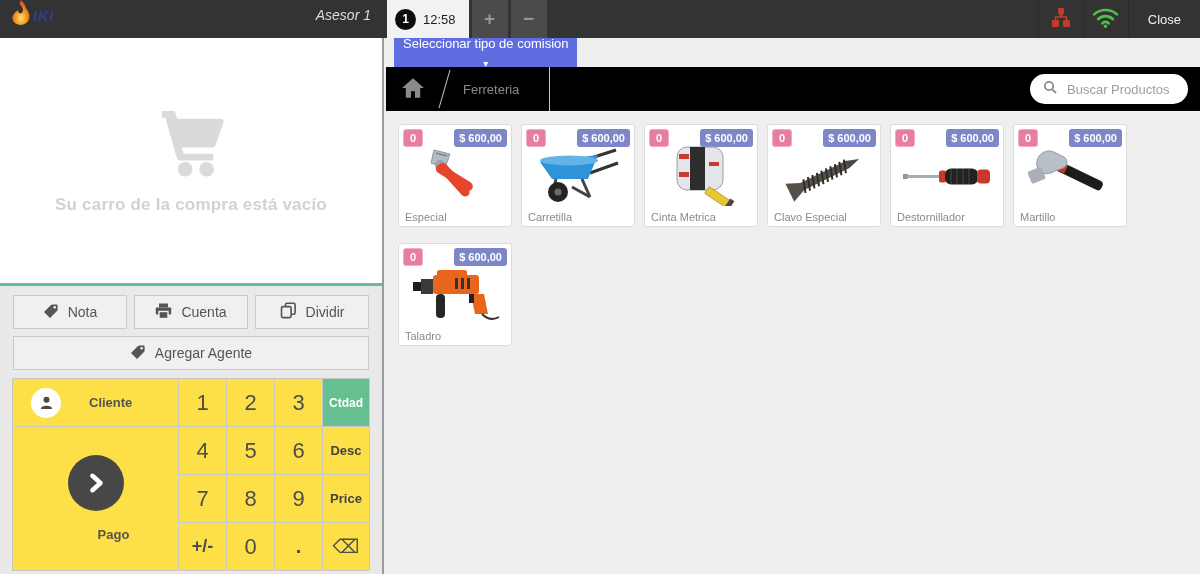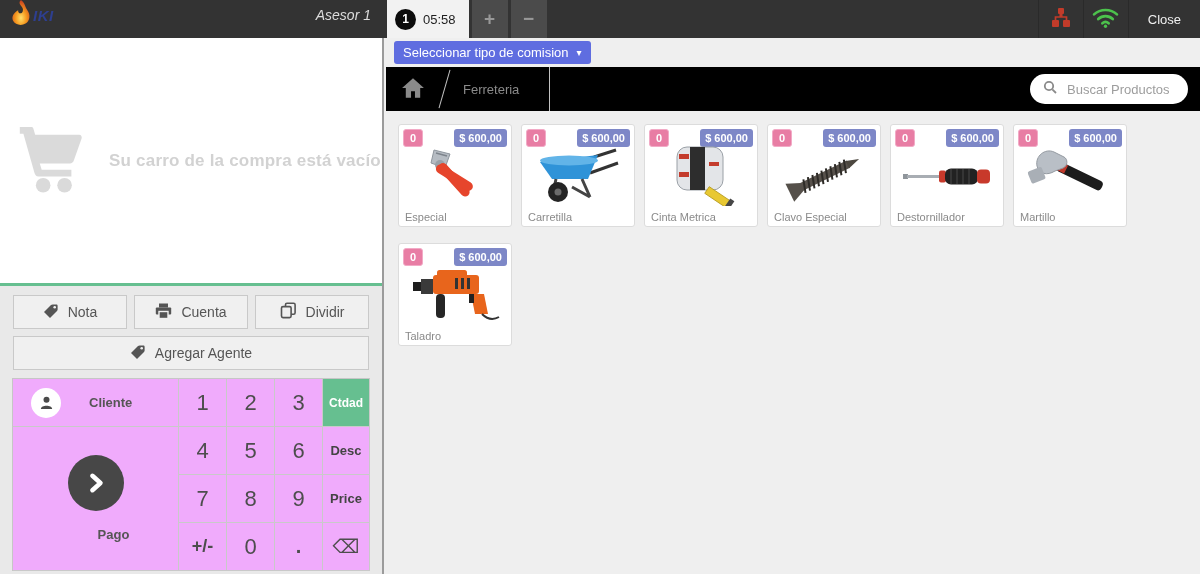--- a/index.html
+++ b/index.html
@@ -20,45 +20,45 @@
   .tab-active{background:#f2f2f2;display:flex;align-items:center;gap:7px;padding:0 13px 0 8px;}
   .tab-num{width:21px;height:21px;border-radius:50%;background:#0c0c0c;color:#fff;font-size:12px;font-weight:bold;display:flex;align-items:center;justify-content:center;}
   .tab-time{font-size:13px;color:#1e1e1e;}
   .tab-btn{width:36px;border:none;background:#4b4b4b;margin-left:3px;display:flex;align-items:center;justify-content:center;color:#989898;font-size:19px;font-weight:bold;padding:0;}
   .topbar-right{margin-left:auto;display:flex;align-items:stretch;}
   .top-icon-btn{width:45px;display:flex;align-items:center;justify-content:center;border-left:1px solid #2a2a2a;background:transparent;border-top:none;border-bottom:none;border-right:none;}
   .close-btn{color:#f0f0f0;font-size:13px;display:flex;align-items:center;padding:8px 19px;border-left:1px solid #2a2a2a;background:transparent;border-top:none;border-bottom:none;border-right:none;}
 
   
   .left-panel{position:absolute;top:38px;left:0;width:384px;bottom:0;background:#e9e9e9;border-right:2px solid #9b9b9b;box-sizing:border-box;}
-  .cart-area{height:245px;background:#fff;display:flex;align-items:center;justify-content:center;gap:12px;}
+  .cart-area{height:245px;background:#fff;display:flex;flex-direction:column;align-items:center;justify-content:center;gap:12px;}
   .cart-empty-text{font-size:17px;font-weight:bold;color:#d2d2d2;letter-spacing:.2px;}
   .green-divider{height:3px;background:var(--accent-green,#5cb98b);}
   .actions{padding:9px 13px 0;}
   .actions-row{display:flex;gap:7px;}
   .action-btn{flex:1;height:34px;background:#f0f0f0;border:1px solid #c9c9c9;border-radius:0;display:flex;align-items:center;justify-content:center;gap:9px;color:#555;font-size:14px;}
   .action-btn.full{margin-top:7px;width:100%;flex:none;}
-  .keypad{margin:8px 12px 0;display:grid;grid-template-columns:166px 48px 48px 48px 1fr;grid-template-rows:repeat(4,48px);background:#f0abfc;border-left:1px solid #c6c6c6;border-top:1px solid #c6c6c6;}
+  .keypad{margin:8px 12px 0;display:grid;grid-template-columns:166px 48px 48px 48px 1fr;grid-template-rows:repeat(4,48px);background:#fde047;border-left:1px solid #c6c6c6;border-top:1px solid #c6c6c6;}
   .kcell{border-right:1px solid #c9c9c9;border-bottom:1px solid #c9c9c9;display:flex;align-items:center;justify-content:center;font-size:22px;color:#4d4d4d;background:transparent;padding:0;}
   button.kcell{border-left:none;border-top:none;}
   .cliente-cell{grid-column:1;grid-row:1;justify-content:flex-start;padding-left:18px;gap:28px;font-size:13px;font-weight:bold;color:#555;}
   .avatar-circle{width:30px;height:30px;border-radius:50%;background:#fff;display:flex;align-items:center;justify-content:center;}
   .pago-cell{grid-column:1;grid-row:2/5;flex-direction:column;gap:16px;}
   .pago-circle{width:56px;height:56px;border-radius:50%;background:#474747;display:flex;align-items:center;justify-content:center;}
   .pago-label{font-size:13px;font-weight:bold;color:#555;padding-left:36px;}
   .key-green{background:var(--accent-green,#6ec192);color:#fff;font-size:12px;font-weight:bold;}
   .key-small{font-size:13px;font-weight:bold;color:#444;}
   .key-pm{font-size:18px;font-weight:bold;}
   .key-dot{font-size:20px;font-weight:bold;}
   .key-bs{font-size:19px;}
 
   
   .right-panel{position:absolute;top:38px;left:386px;right:0;bottom:0;background:#efefef;}
   .commission-strip{height:29px;display:flex;align-items:center;padding-left:8px;}
-  .commission-dropdown{background:var(--dropdown-blue,#5f6de0);color:#fff;font-size:13px;padding:4px 9px;border:none;border-radius:3px;display:flex;align-items:center;gap:8px;}
+  .commission-dropdown{background:var(--dropdown-blue,#5f6de0);color:#fff;font-size:13px;padding:4px 9px;border:none;border-radius:3px;display:flex;align-items:center;gap:8px;flex-direction:column;}
   .caret{font-size:10px;line-height:1;}
   .breadcrumb-bar{height:44px;background:#000000;display:flex;align-items:center;position:relative;}
   .home-btn{width:54px;height:100%;display:flex;align-items:center;justify-content:center;background:transparent;border:none;}
   .crumb-sep{width:1px;height:40px;background:#c2c2c2;transform:rotate(16deg);margin:0 4px;}
   .crumb-label{font-size:13px;color:#8a8a8a;padding:0 30px 0 14px;}
   .crumb-end{width:1px;height:44px;background:#c2c2c2;}
   .search-pill{position:absolute;right:12px;top:7px;height:30px;background:#fff;border-radius:15px;display:flex;align-items:center;padding:0 13px;gap:8px;box-sizing:border-box;}
   .search-input{border:none;outline:none;font-size:13px;color:#555;width:106px;background:transparent;font-family:inherit;}
   .search-input::placeholder{color:#9d9d9d;opacity:1;}
   .products{padding:13px 0 0 12px;display:flex;flex-wrap:wrap;align-content:flex-start;}
@@ -87,21 +87,21 @@
         </svg>
       </span>
       <span class="brand-text">IKI</span>
     </div>
     <span class="user-label">Asesor 1</span>
   </div>
 
   <div class="tab-strip">
     <div class="tab-active">
       <span class="tab-num">1</span>
-      <span class="tab-time">05:58</span>
+      <span class="tab-time">12:58</span>
     </div>
     <button class="tab-btn">+</button>
     <button class="tab-btn">−</button>
   </div>
 
   <div class="topbar-right">
     <button class="top-icon-btn">
       <span>
         <svg width="22" height="20" viewBox="0 0 22 20" fill="#c23b2a">
           <rect x="8" y="0" width="6" height="6" rx="1"></rect>

